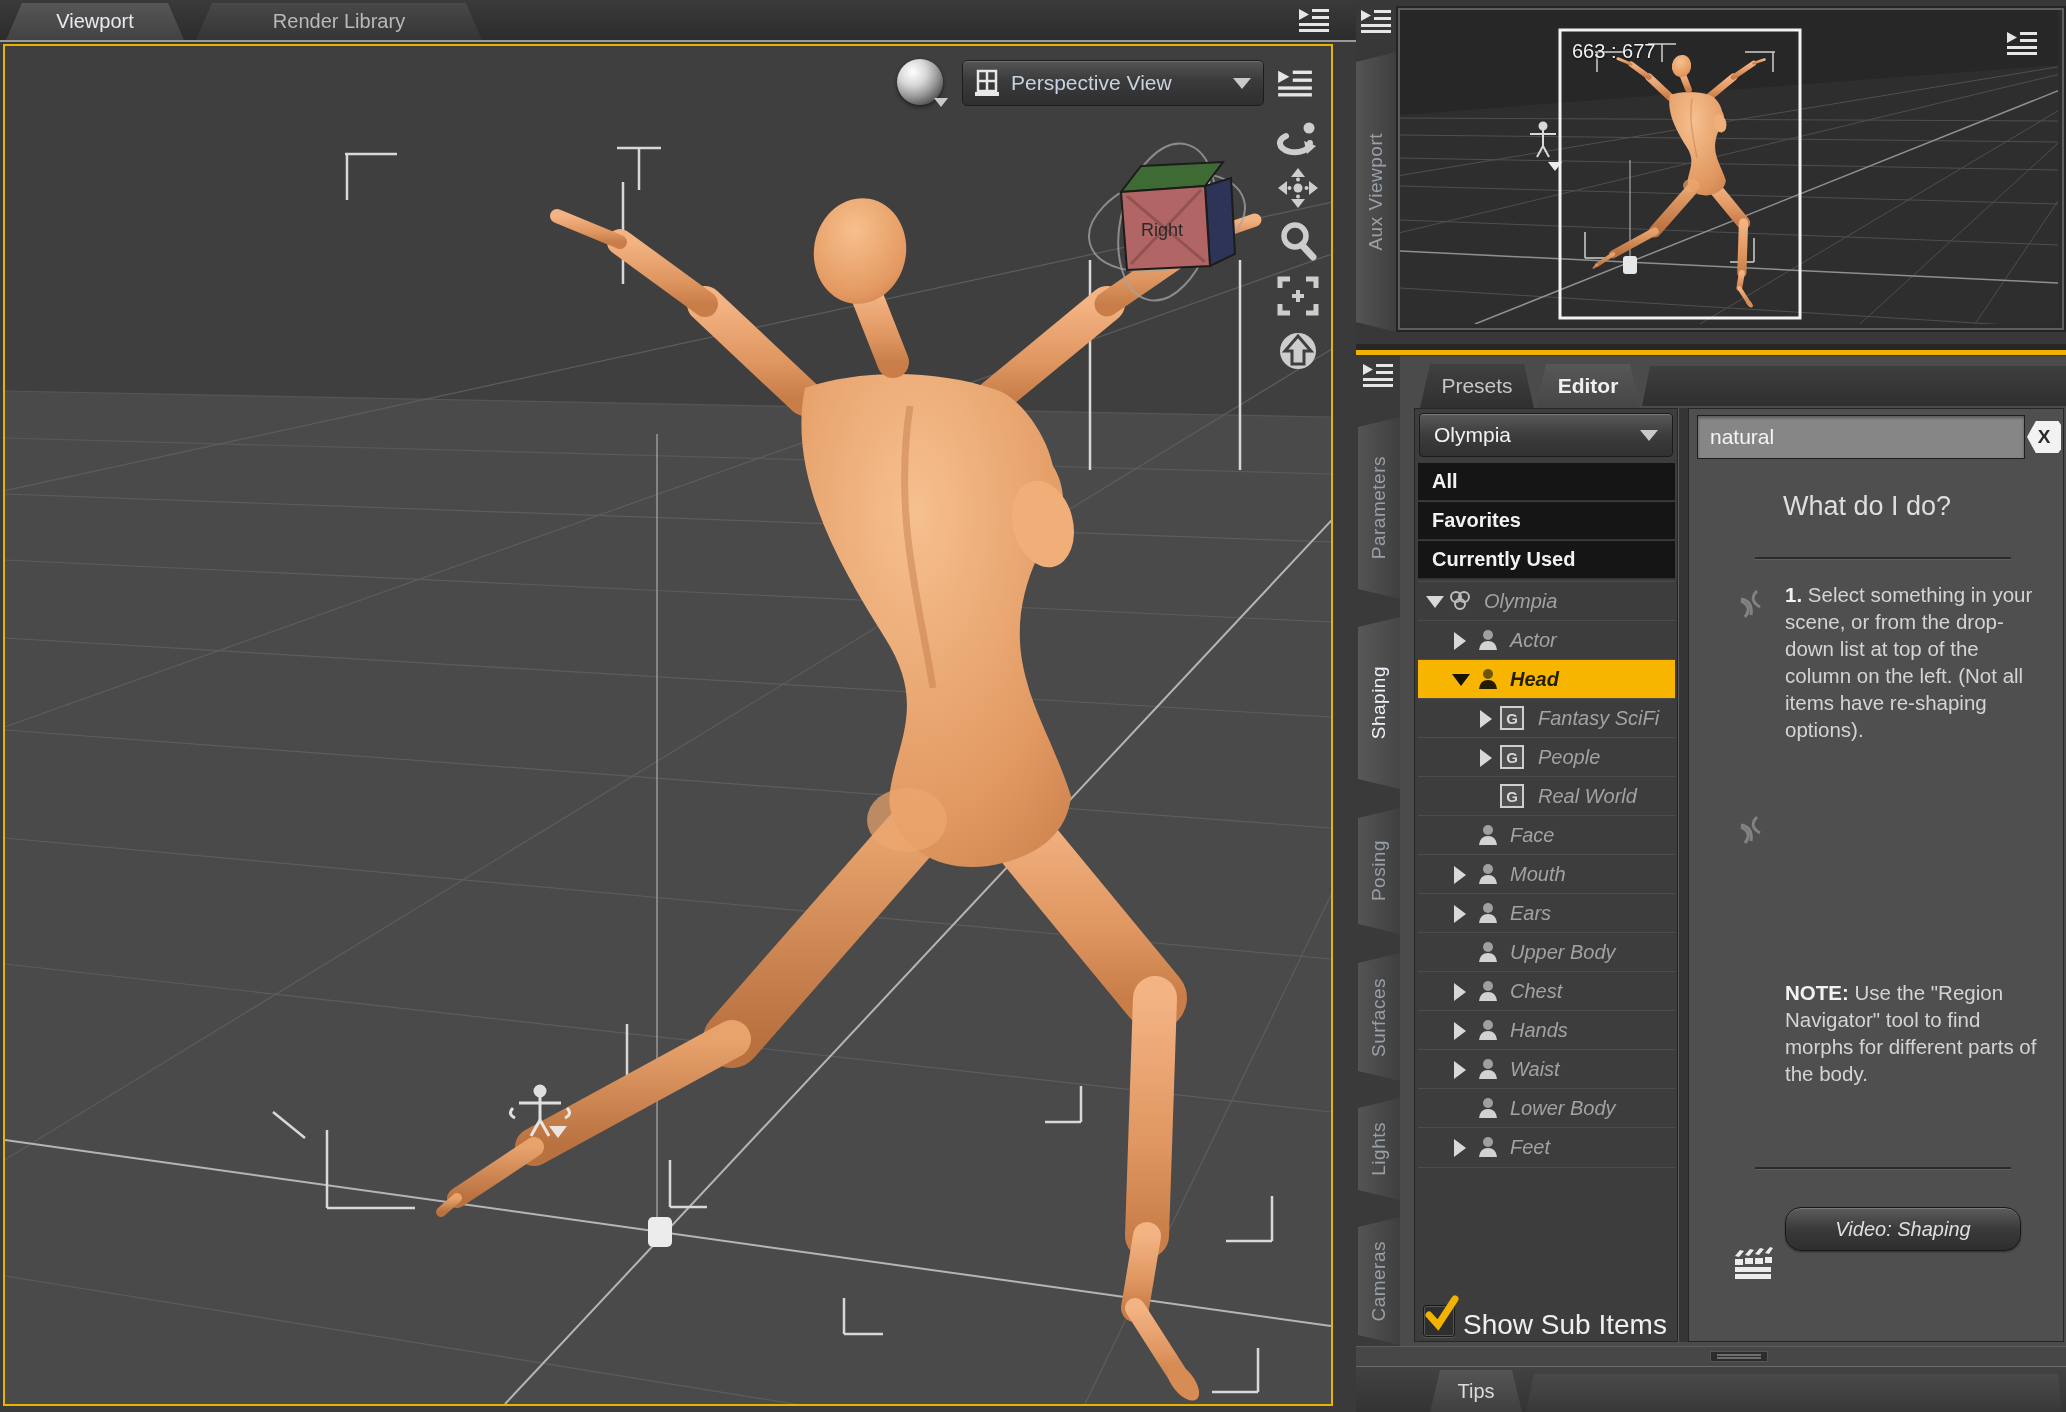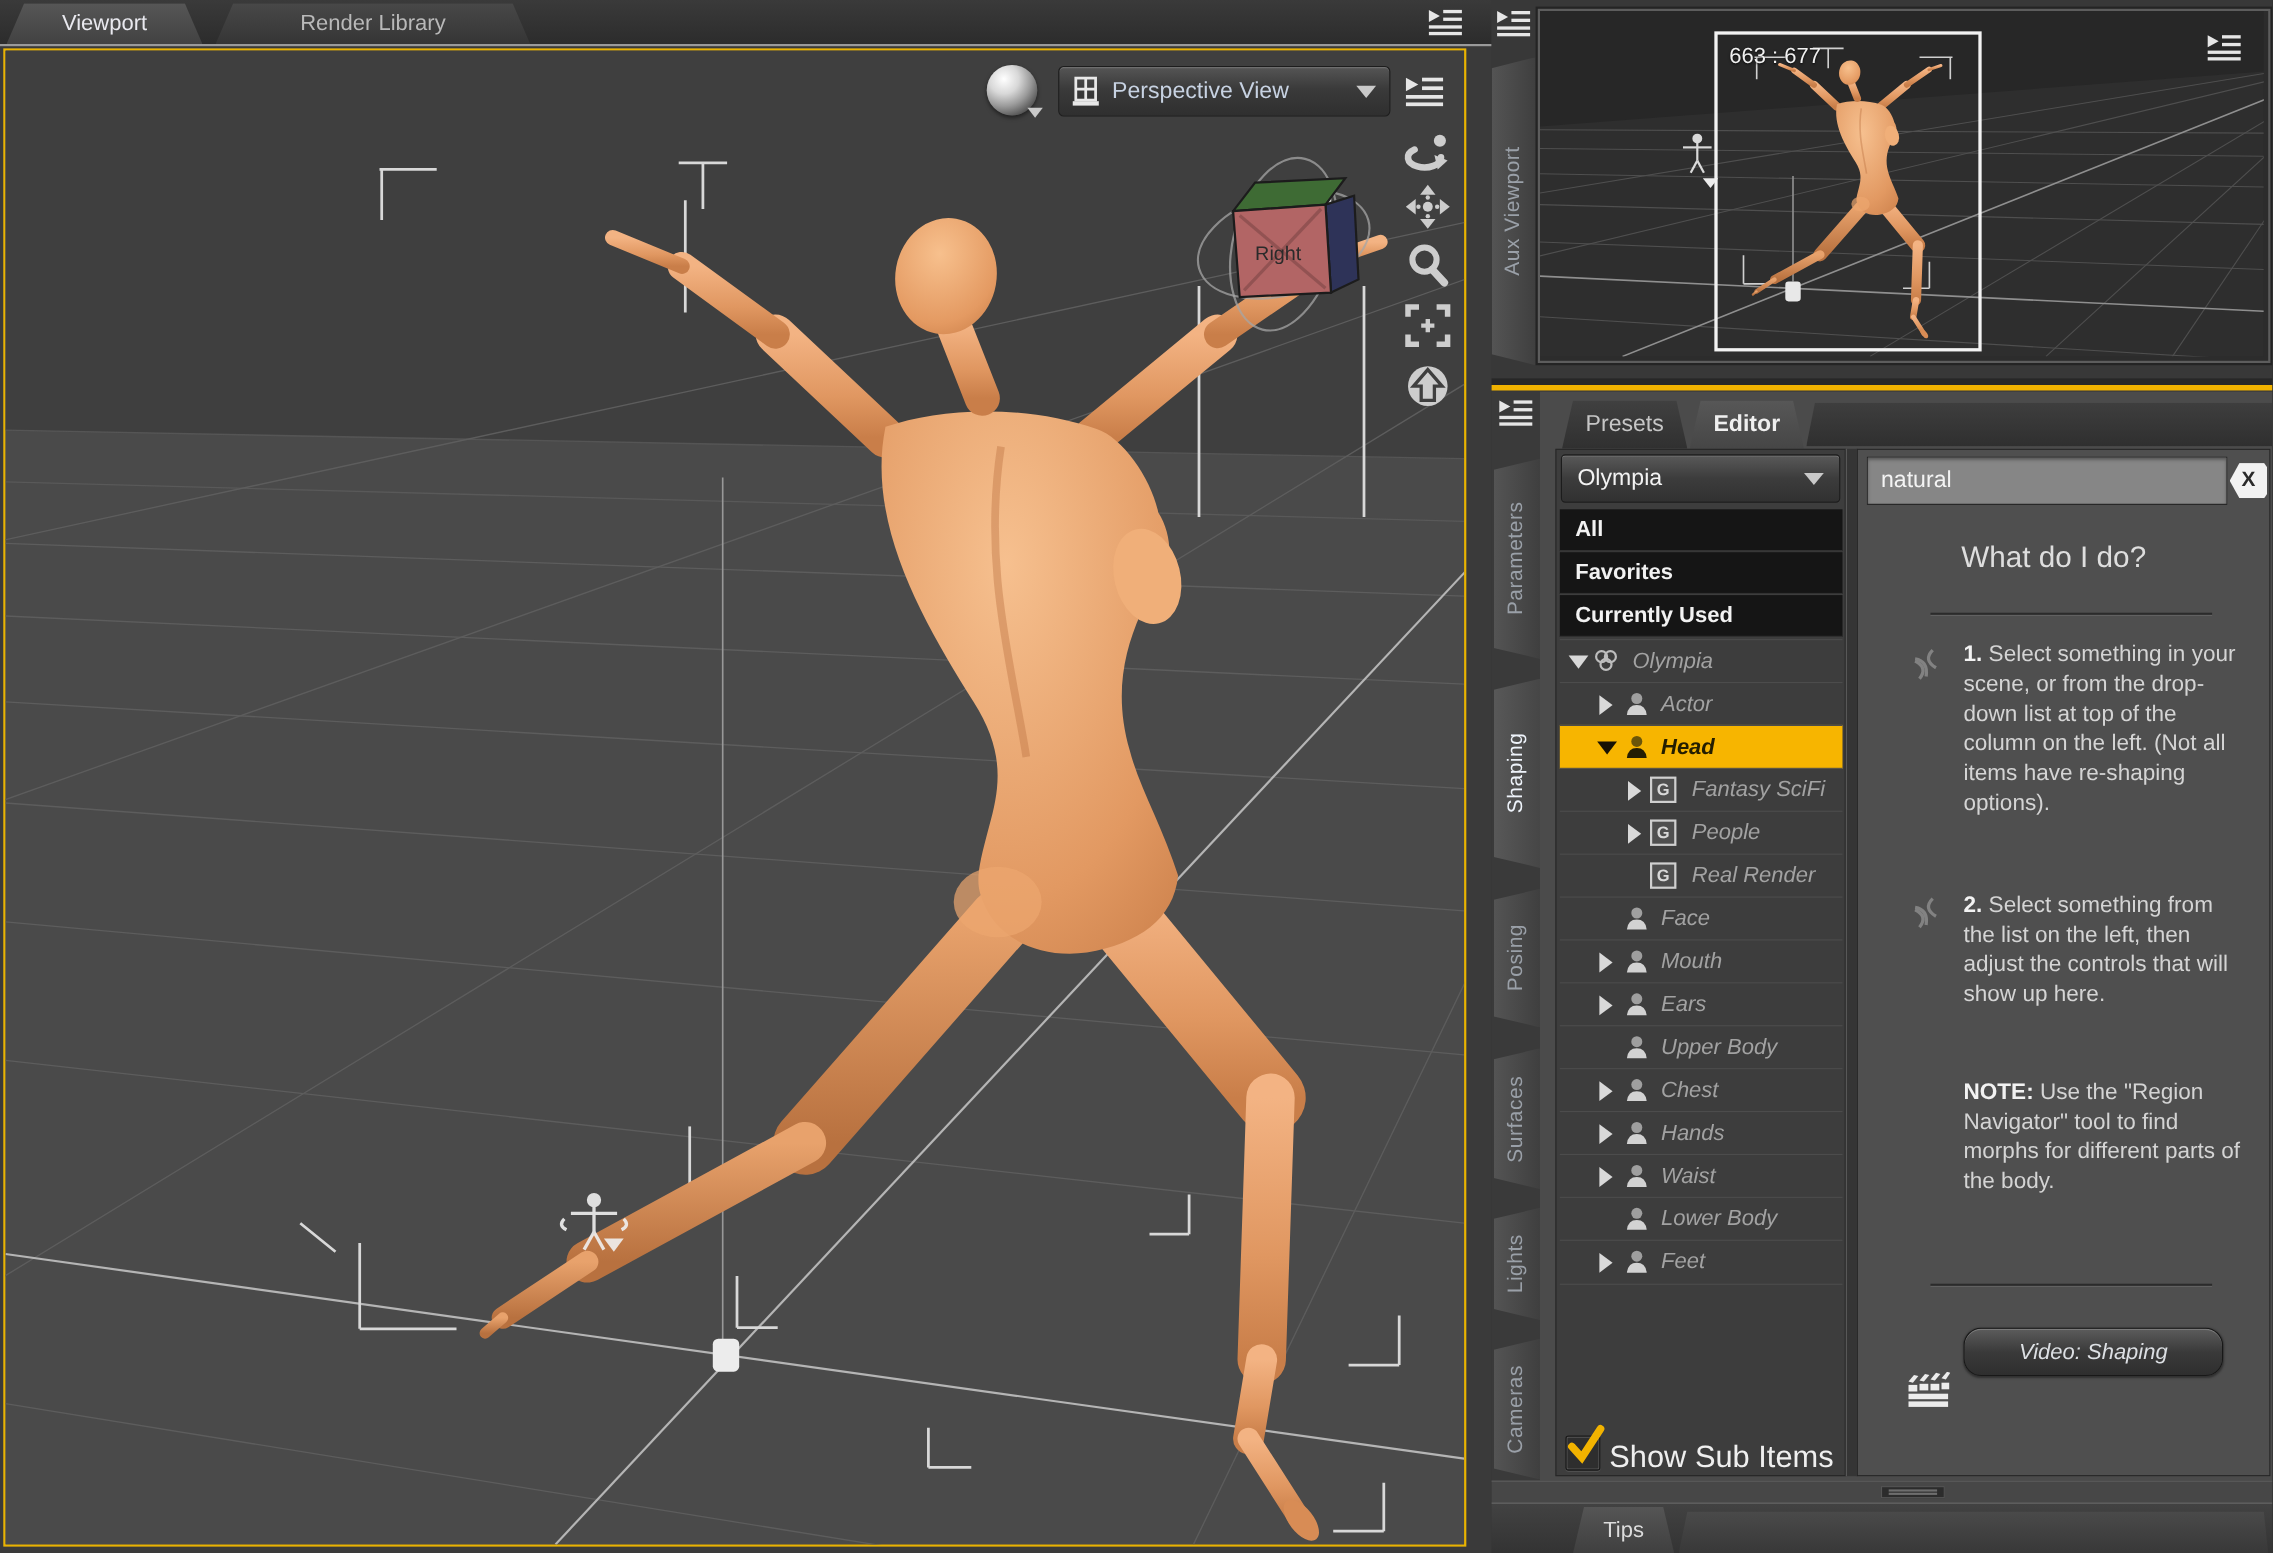--- a/index.html
+++ b/index.html
@@ -452,21 +452,21 @@
       <span class="gicon" style="left:82px;top:7px;">G</span>
       <span style="position:absolute;left:120px;">Fantasy SciFi</span>
     </div>
     <div class="tree-row" style="top:328px;">
       <span class="arr-r" style="left:62px;top:11px;"></span>
       <span class="gicon" style="left:82px;top:7px;">G</span>
       <span style="position:absolute;left:120px;">People</span>
     </div>
     <div class="tree-row" style="top:367px;">
       <span class="gicon" style="left:82px;top:7px;">G</span>
-      <span style="position:absolute;left:120px;">Real Render</span>
+      <span style="position:absolute;left:120px;">Real World</span>
     </div>
     <div class="tree-row" style="top:406px;">
       <svg class="tree-ico" style="left:58px;top:7px;" viewBox="0 0 24 24">
         <circle cx="12" cy="7" r="5" fill="#9f9f9f"></circle>
           <path d="M3,22 Q4,13 12,13 Q20,13 21,22 Z" fill="#d2d2d2"></path>
       </svg>
       <span style="position:absolute;left:92px;">Face</span>
     </div>
     <div class="tree-row" style="top:445px;">
       <span class="arr-r" style="left:36px;top:11px;"></span>
@@ -562,23 +562,20 @@
       <b>1.</b><span> Select something in your scene, or from the drop-down list at top of the column on the left. (Not all items have re-shaping options).</span>
     </div>
 
     <svg class="bullet" style="left:42px;top:402px;" viewBox="0 0 40 40">
       <g fill="none" stroke="#8f8f8f" stroke-width="3" opacity="0.8">
         <path d="M26,6 q-9,9 3,16"></path>
           <path d="M10,14 q12,2 10,16"></path>
           <path d="M14,32 q8,-10 -4,-16"></path>
       </g>
     </svg>
-    <div class="para" style="top:400px;">
-      <b>2.</b><span> Select something from the list on the left, then adjust the controls that will show up here.</span>
-    </div>
 
     <div class="para" style="top:570px;">
       <b>NOTE:</b><span> Use the "Region Navigator" tool to find morphs for different parts of the body.</span>
     </div>
 
     <div class="hr" style="top:758px;"></div>
 
     <svg class="clapper" viewBox="0 0 40 34">
       <g fill="#ececec">
         <polygon points="2,9 7,3 11,4 6,10"></polygon>

